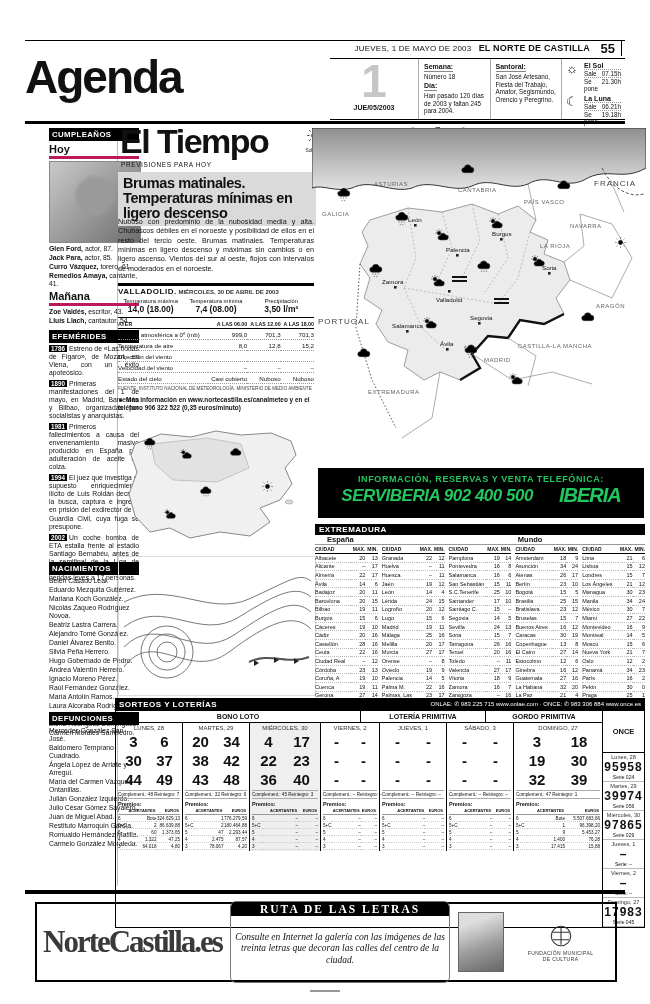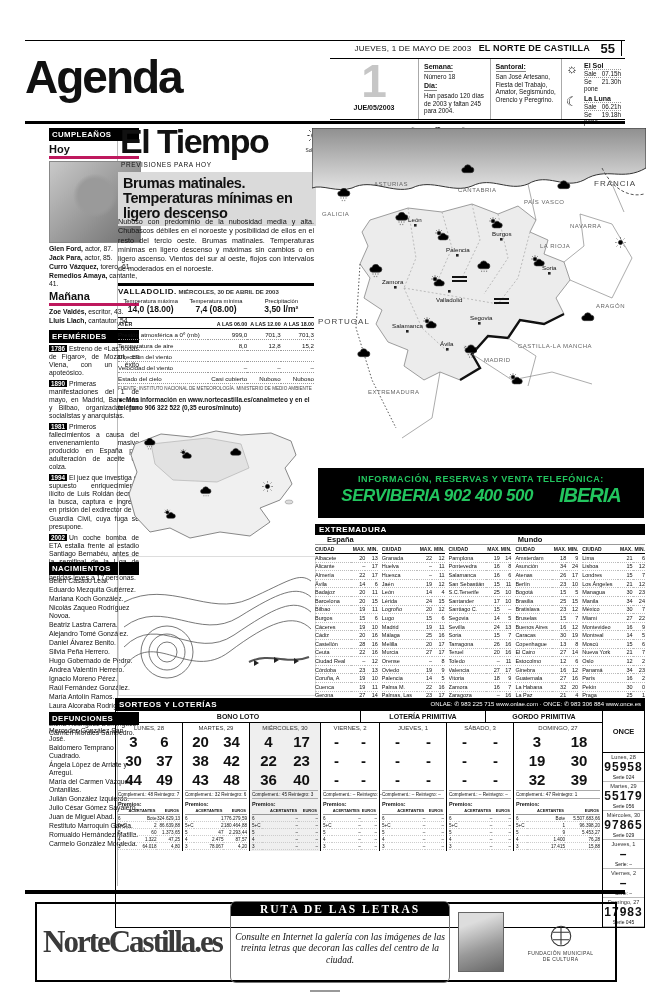--- a/index.html
+++ b/index.html
@@ -1460,21 +1460,21 @@
       <div class="once-col">
         <div class="once-title">ONCE</div>
         <div id="once-entries">
             <div>
               <div class="once-day">Lunes, 28</div>
               <div class="once-num">95958</div>
               <div class="once-serie">Serie 024</div>
             </div>
             <div>
               <div class="once-day">Martes, 29</div>
-              <div class="once-num">55179</div>
+              <div class="once-num">39974</div>
               <div class="once-serie">Serie 056</div>
             </div>
             <div>
               <div class="once-day">Miércoles, 30</div>
               <div class="once-num">97865</div>
               <div class="once-serie">Serie 029</div>
             </div>
             <div>
               <div class="once-day">Jueves, 1</div>
               <div class="once-num">–</div>

